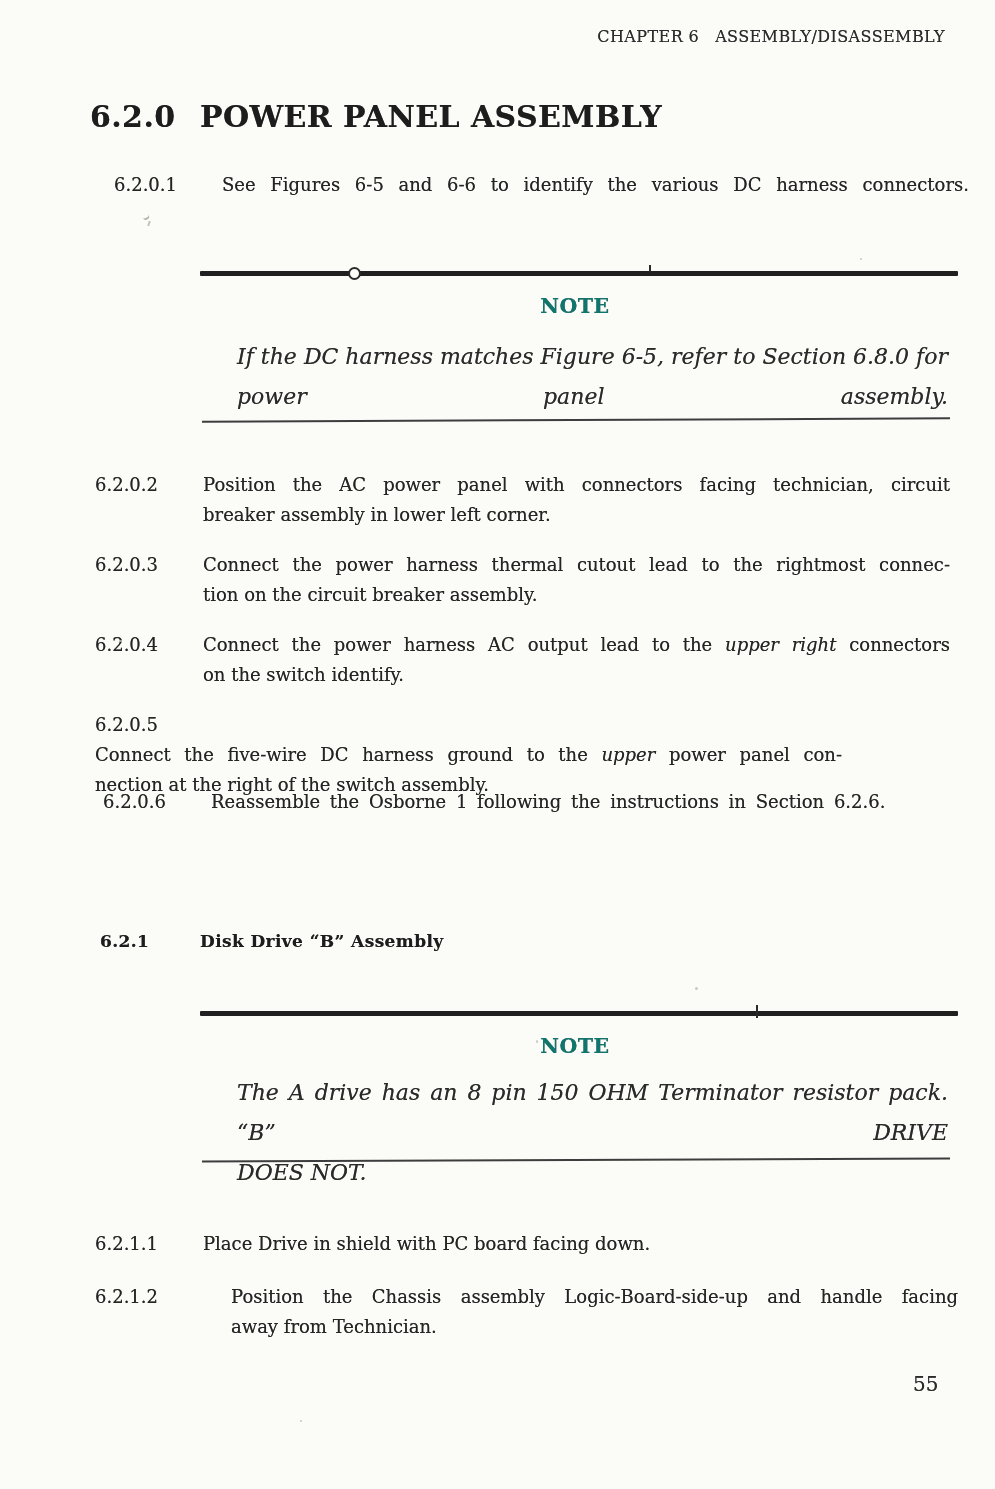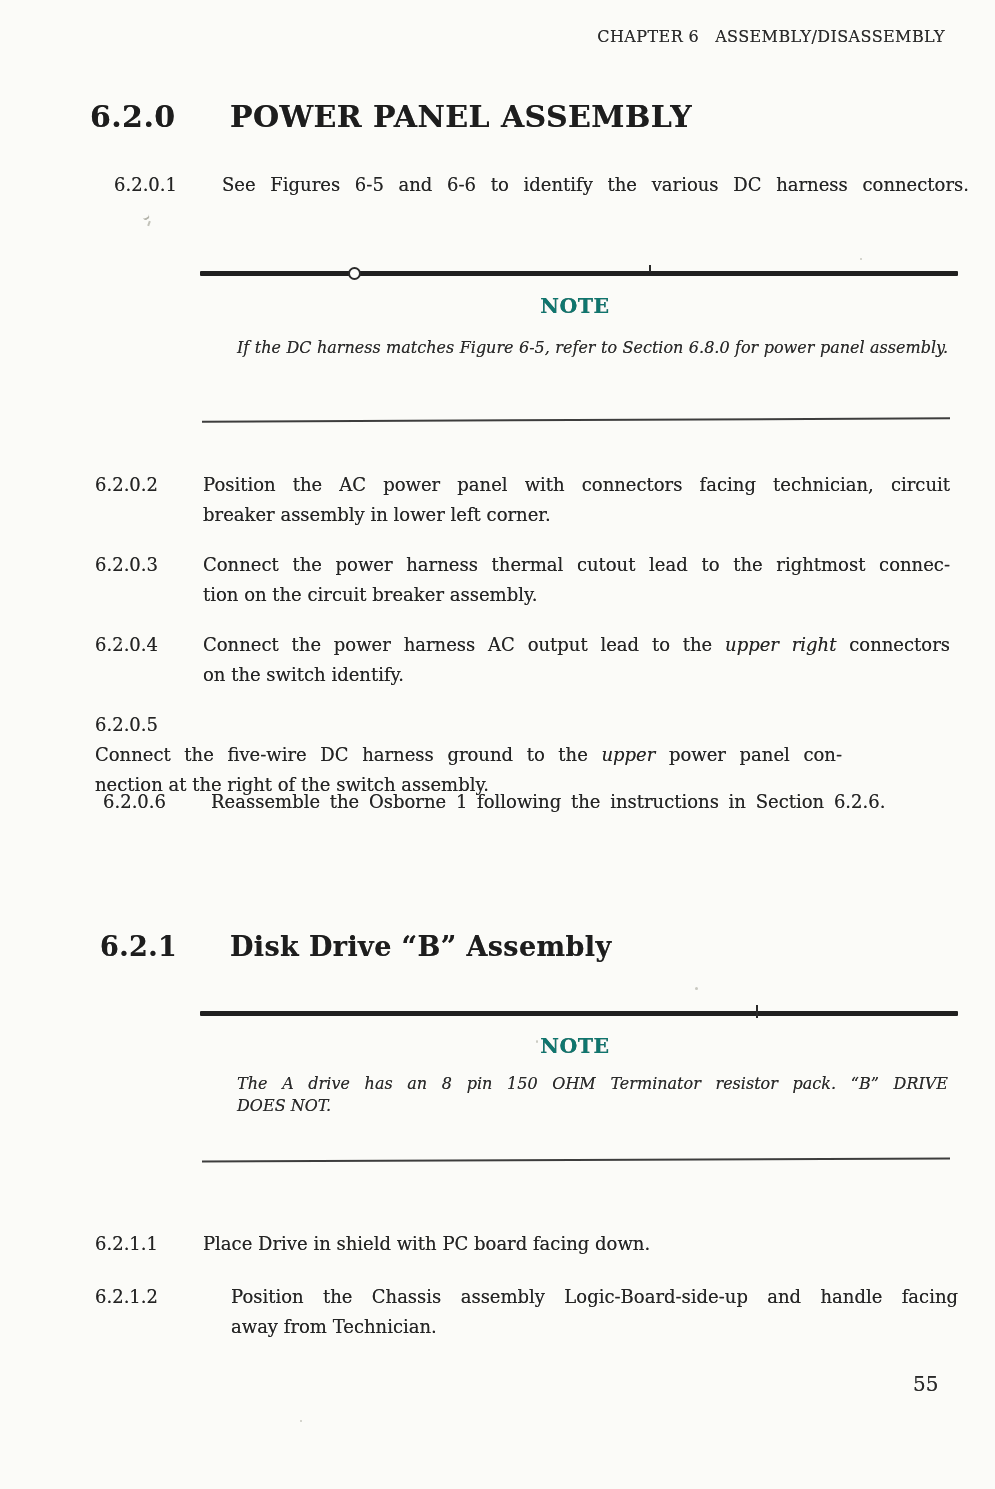--- a/index.html
+++ b/index.html
@@ -18,25 +18,25 @@
   .running-header{
     position:absolute;top:27px;right:50px;
     font-size:16px;letter-spacing:.4px;color:#2b2b2b;
     white-space:nowrap;
   }
   .running-header .gap{display:inline-block;width:16px;}
 
   
   .sec-heading{
     position:absolute;display:flex;font-weight:bold;color:#1d1d1d;
-    letter-spacing:.4px;white-space:nowrap;gap:30px;
+    letter-spacing:.4px;white-space:nowrap;
   }
   .sec-heading.h620{left:90px;top:99px;font-size:30px;}
   .sec-heading.h620 .sec-num{width:110px;flex:none;}
-  .sec-heading.h621{left:100px;top:931px;font-size:27px;}
+  .sec-heading.h621{left:100px;top:931px;font-size:17px;}
   .sec-heading.h621 .sec-num{width:100px;flex:none;}
 
   
   .step{
     position:absolute;left:95px;width:863px;display:flex;
     font-size:18px;line-height:30px;color:#242424;
   }
   .step .step-num{width:108px;flex:none;}
   .step .step-body{width:747px;}
   .line{display:block;}
@@ -50,21 +50,21 @@
   .rule-b{top:419px;transform:rotate(-.25deg);}
   .rule-d{top:1159px;transform:rotate(-.22deg);}
 
   
   .note-label{
     position:absolute;left:200px;width:750px;text-align:center;
     font-weight:bold;font-size:20.5px;letter-spacing:.5px;color:#0f766e;
   }
   .note-text{
     position:absolute;left:237px;width:711px;
-    font-style:italic;font-size:16px;line-height:22px;color:#2a2a2a;
+    font-style:italic;font-size:22px;line-height:40px;color:#2a2a2a;
   }
 
   .page-number{
     position:absolute;left:913px;top:1372px;font-size:20px;color:#2a2a2a;
   }
 
   
   .rule-ring{position:absolute;left:348px;top:267px;width:9px;height:9px;border:2px solid #2a2a2a;border-radius:50%;background:#fbfbf8;}
   .rule-tick-a{position:absolute;left:649px;top:265px;width:2px;height:7px;background:#2a2a2a;}
   .rule-tick-c{position:absolute;left:756px;top:1005px;width:2px;height:13px;background:#2a2a2a;}

